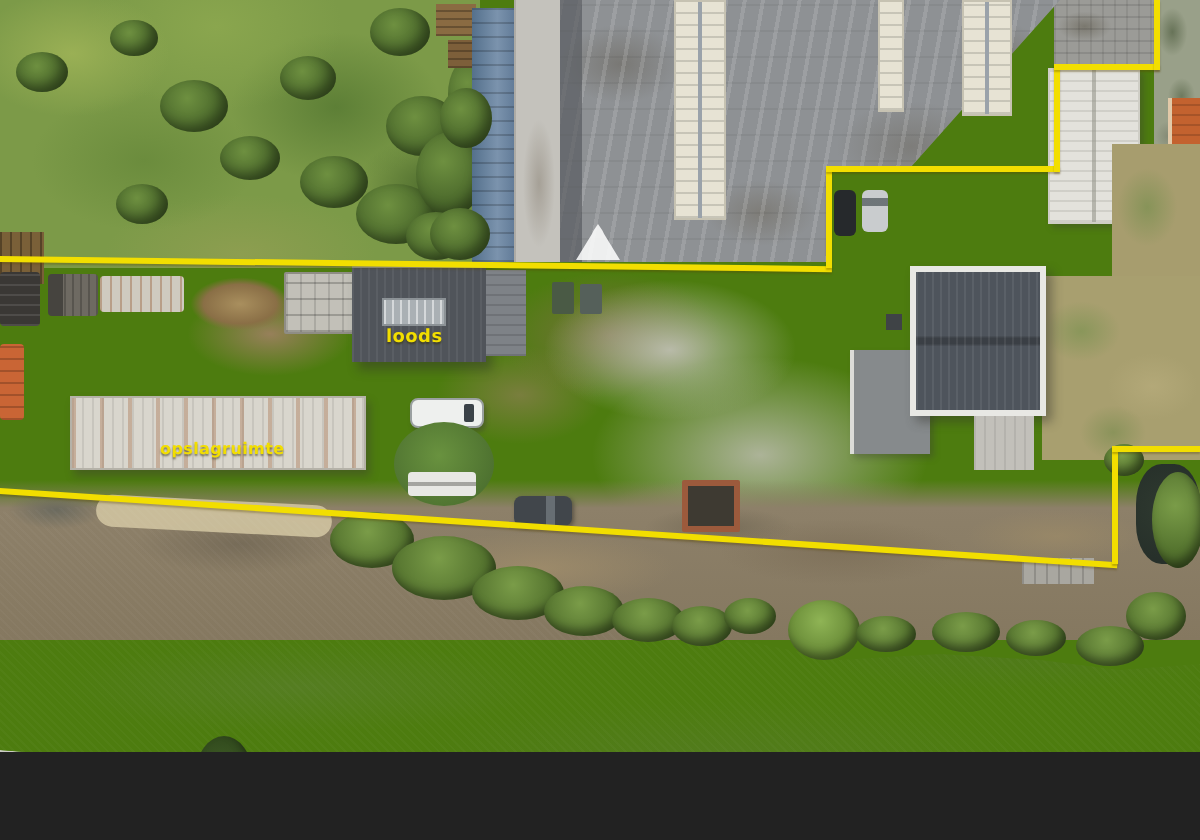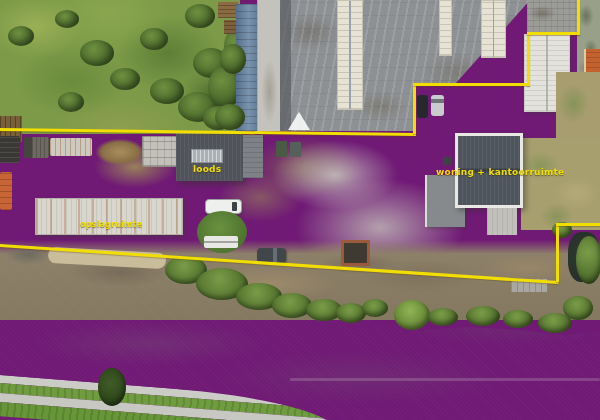--- a/index.html
+++ b/index.html
@@ -1,17 +1,17 @@
 <!DOCTYPE html>
 <html><head>
 <meta charset="utf-8">
 <style>
   html,body{margin:0;padding:0;background:#222;}
-  .ph{position:relative;width:600px;height:420px;overflow:hidden;
-      background:#701a75;font-family:"DejaVu Sans",sans-serif;}
+  .ph{position:relative;width:600px;height:376px;overflow:hidden;
+      background:#4d7c0f;font-family:"DejaVu Sans",sans-serif;}
   .ph *{position:absolute;box-sizing:border-box;}
   .lbl{position:absolute;font-family:"DejaVu Sans",sans-serif;font-weight:bold;
        color:#f2de00;white-space:nowrap;letter-spacing:.2px;
        text-shadow:0 1px 1px rgba(50,45,0,.55);z-index:60;}
   .seg{position:absolute;background:#f2de00;z-index:55;
        box-shadow:0 1px 1px rgba(90,70,0,.35);}
   .bush{border-radius:50%;
         background:radial-gradient(circle at 40% 35%,#6e9040 0%,#4c6a2c 60%,#3d5723 95%);
         box-shadow:inset -3px -3px 6px rgba(0,0,0,.35);}
   .bank{border-radius:50%;
@@ -257,15 +257,14 @@
   <div class="seg" style="left:527px;top:32px;width:53px;height:3px;"></div>
   <div class="seg" style="left:577px;top:0;width:3px;height:35px;"></div>
 
   <div class="seg" style="left:0;top:244px;width:560px;height:3px;
     transform:rotate(3.8deg);transform-origin:0 0;"></div>
   <div class="seg" style="left:556px;top:224px;width:3px;height:58px;"></div>
   <div class="seg" style="left:556px;top:223px;width:44px;height:3px;"></div>
 
   <div class="lbl" style="left:193px;top:164px;font-size:9px;">loods</div>
   <div class="lbl" style="left:80px;top:220px;font-size:8px;">opslagruimte</div>
-  <div class="lbl" style="left:436px;top:167px;font-size:9px;">woning + kantoorruimte</div>
 
 </div>
 
 </body></html>

